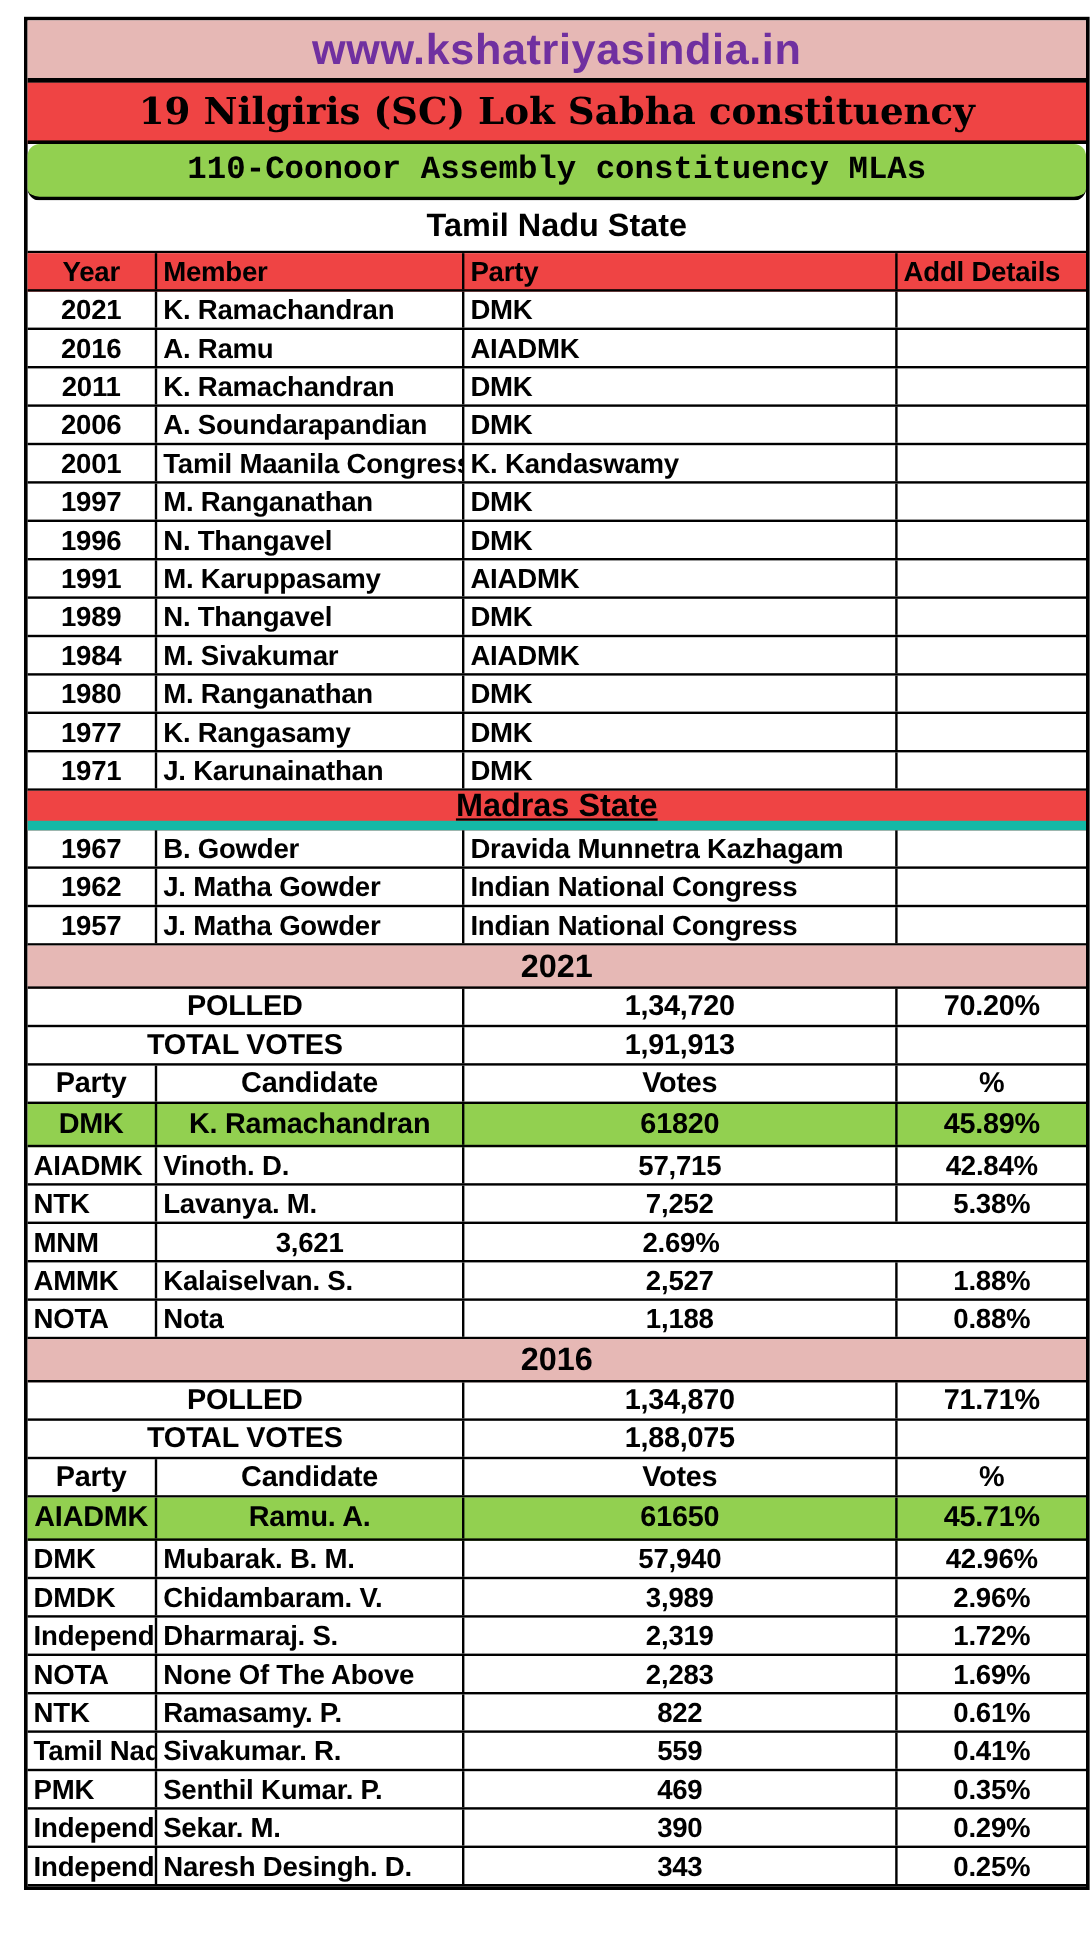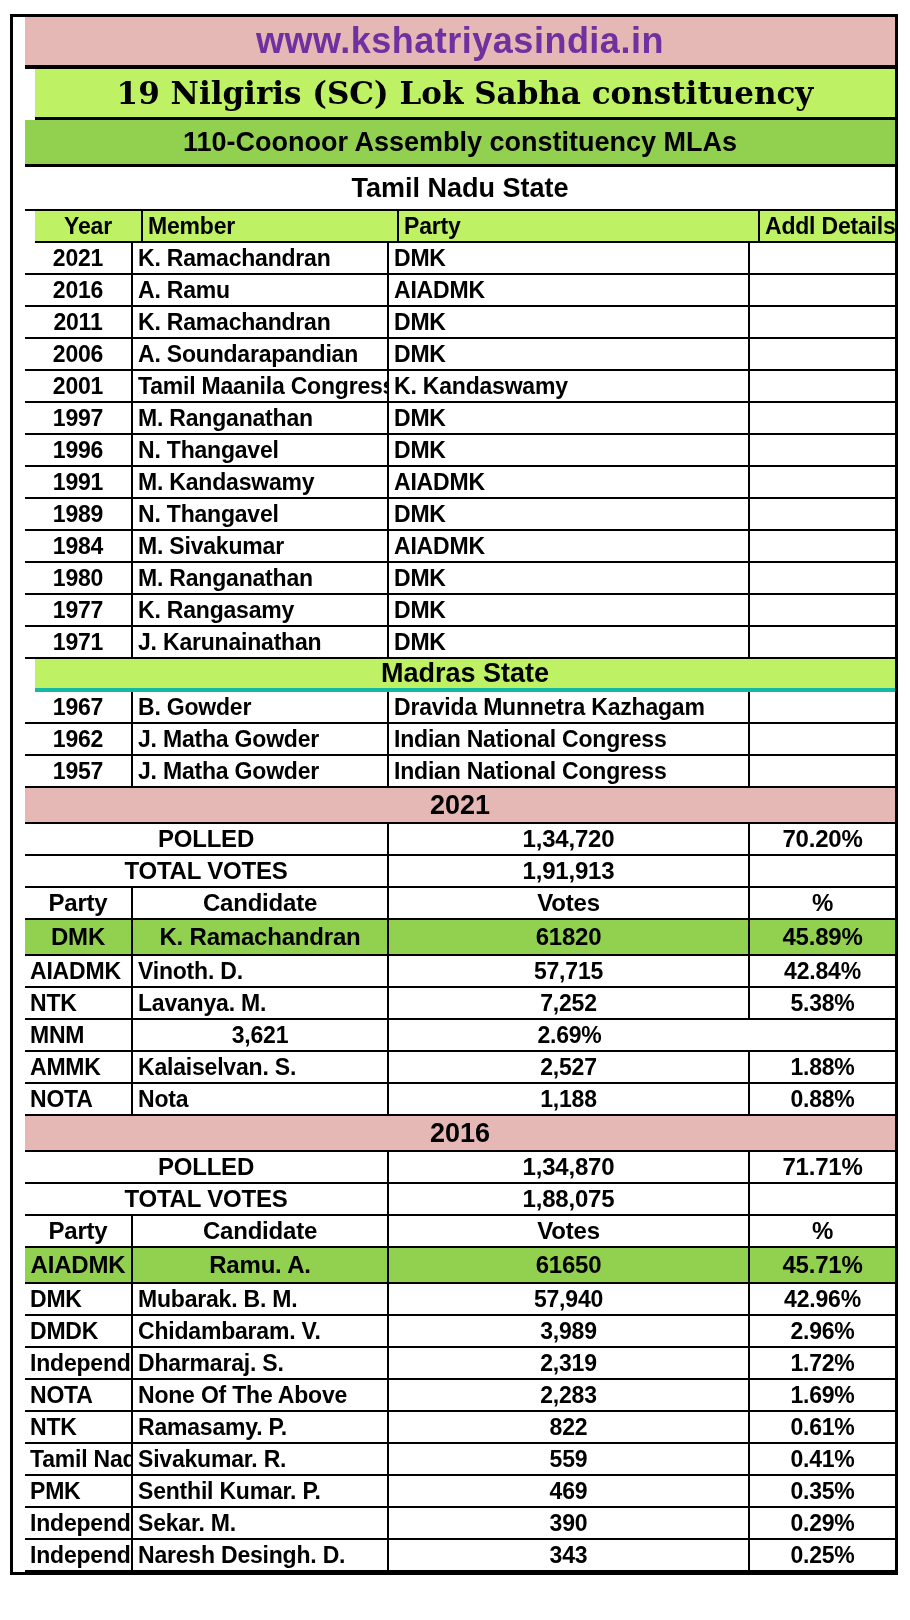--- a/index.html
+++ b/index.html
@@ -1,33 +1,33 @@
 <!DOCTYPE html>
 <html><head>
 <meta charset="utf-8">
 <style>
   html,body{margin:0;padding:0;}
   body{width:910px;height:1620px;background:#ffffff;position:relative;
        font-family:"Liberation Sans",sans-serif;font-weight:700;color:#000;}
   *{box-sizing:border-box;}
-  .sheet{position:absolute;left:10px;top:14px;width:888px;border:3px solid #000;background:#fff;padding-left:12px;}
+  .sheet{position:absolute;left:20px;top:14px;width:888px;border:3px solid #000;background:#fff;}
   .banner{display:flex;align-items:center;justify-content:center;overflow:hidden;white-space:nowrap;}
   .h-site{height:52px;border-bottom:4px solid #000;}
   .h-title{height:51px;border-bottom:3px solid #000;}
   .h-sub{height:47px;border-bottom:3px solid #000;}
   .h-state{height:44px;border-bottom:2px solid #000;}
-  .h-madras{height:33px;border-bottom:4px solid #14b8a6;}
+  .h-madras{height:33px;border-bottom:8px solid #14b8a6;text-decoration:underline;}
   .h-row{height:32px;border-bottom:2px solid #000;}
   .h-banner{height:36px;border-bottom:2px solid #000;}
   .pink{background:#E6B8B5;}
-  .yellow{background:#bef264;margin-left:10px;}
+  .yellow{background:#ef4444;}
   .green{background:#92D050;}
   .t-site{color:#7030A0;font-size:36px;letter-spacing:0.5px;}
   .t-title{font-family:"DejaVu Serif",serif;font-size:31px;}
-  .t-sub{font-family:Liberation Sans, sans-serif;font-size:27px;}
+  .t-sub{font-family:Liberation Mono, monospace;font-size:27px;border-radius:10px;}
   .fs-banner{font-size:27px;}
   .row{display:grid;grid-template-columns:108px 256px 361px 1fr;}
   .row.merged{grid-template-columns:364px 361px 1fr;}
   .cell{display:flex;align-items:center;overflow:hidden;white-space:nowrap;
         font-size:23px;letter-spacing:-0.2px;border-right:2px solid #000;}
   .cell:last-child{border-right:0;}
   .cell.center{justify-content:center;}
   .cell.left{padding-left:5px;}
   .cell.big{font-size:24px;}
 </style>
@@ -85,21 +85,21 @@
         <div class="cell left"></div>
       </div>
       <div class="row h-row">
         <div class="cell center">1996</div>
         <div class="cell left">N. Thangavel</div>
         <div class="cell left">DMK</div>
         <div class="cell left"></div>
       </div>
       <div class="row h-row">
         <div class="cell center">1991</div>
-        <div class="cell left">M. Kandaswamy</div>
+        <div class="cell left">M. Karuppasamy</div>
         <div class="cell left">AIADMK</div>
         <div class="cell left"></div>
       </div>
       <div class="row h-row">
         <div class="cell center">1989</div>
         <div class="cell left">N. Thangavel</div>
         <div class="cell left">DMK</div>
         <div class="cell left"></div>
       </div>
       <div class="row h-row">

